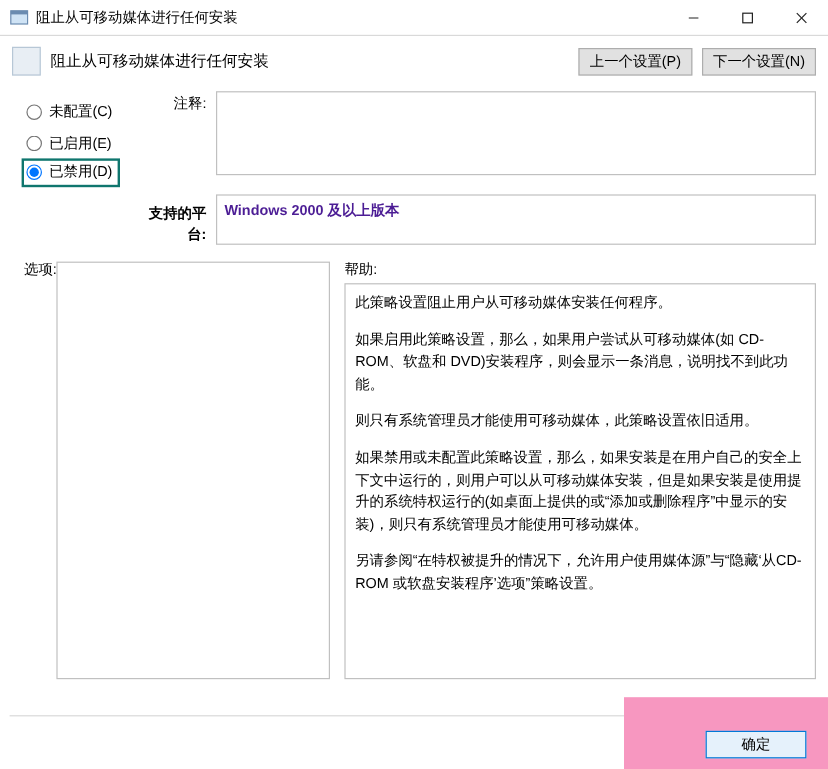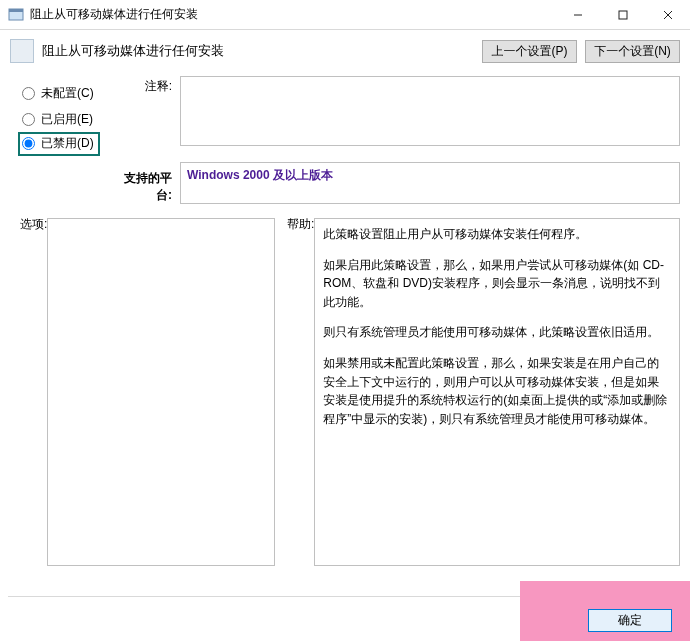--- a/index.html
+++ b/index.html
@@ -79,21 +79,21 @@
     flex:1;
     height: 42px;
     border:1px solid #c0c0c0;
     background:#fff;
     padding:4px 6px;
     color:#4c1d95;
     overflow-y:scroll;
   }
   .middle { display:flex; margin-top:12px; gap:12px; height:350px; }
   .options-col { width:255px; display:flex; flex-direction:row; }
-  .help-col { flex:1; display:flex; flex-direction:row; }
+  .help-col { flex:1; display:flex; flex-direction:column; }
   .section-label { height:18px; }
   .options-box {
     flex:1;
     border:1px solid #c0c0c0;
     background:#fff;
     margin-top:2px;
   }
   .help-box {
     flex:1;
     border:1px solid #c0c0c0;
@@ -216,20 +216,21 @@
       <div class="section-label">选项:</div>
       <div class="options-box"></div>
     </div>
     <div class="help-col">
       <div class="section-label">帮助:</div>
       <div class="help-box">
         <p>此策略设置阻止用户从可移动媒体安装任何程序。</p>
         <p>如果启用此策略设置，那么，如果用户尝试从可移动媒体(如 CD-ROM、软盘和 DVD)安装程序，则会显示一条消息，说明找不到此功能。</p>
         <p>则只有系统管理员才能使用可移动媒体，此策略设置依旧适用。</p>
         <p>如果禁用或未配置此策略设置，那么，如果安装是在用户自己的安全上下文中运行的，则用户可以从可移动媒体安装，但是如果安装是使用提升的系统特权运行的(如桌面上提供的或“添加或删除程序”中显示的安装)，则只有系统管理员才能使用可移动媒体。</p>
+        <p>另请参阅“在特权被提升的情况下，允许用户使用媒体源”与“隐藏‘从CD-ROM 或软盘安装程序’选项”策略设置。</p>
       </div>
     </div>
   </div>
 
 </div>
 
 <div class="footer-sep"></div>
 <div class="pink-block"></div>
 <div class="footer">
   <button class="ok-btn">确定</button>

